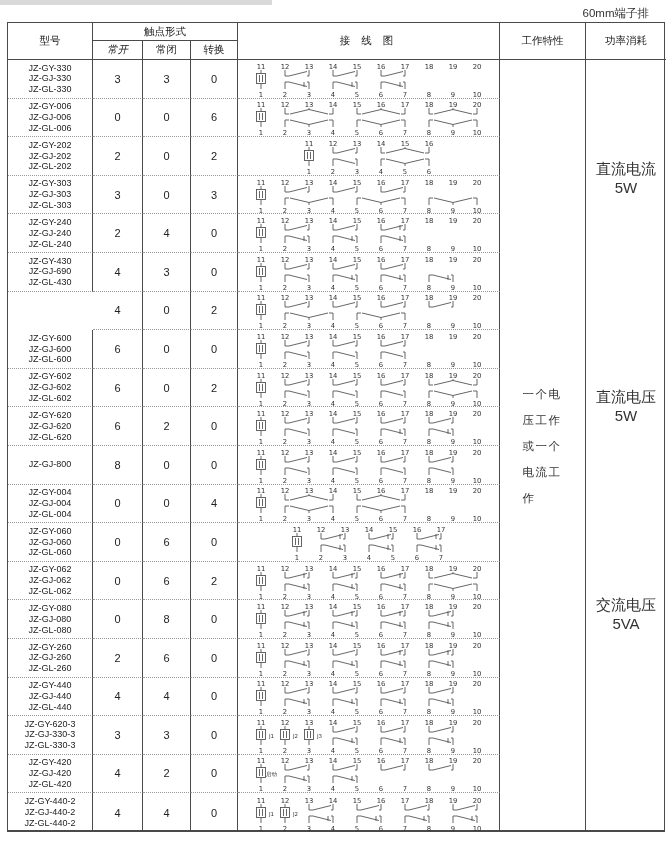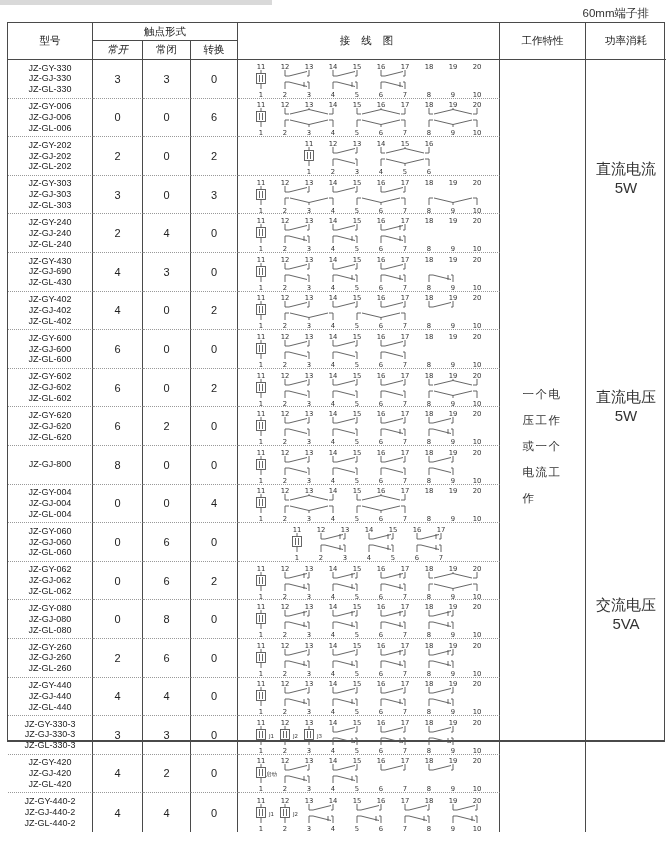--- a/index.html
+++ b/index.html
@@ -1,20 +1,20 @@
 <!DOCTYPE html>
 <html><head>
 <meta charset="utf-8">
 <style>
   html,body{margin:0;padding:0;background:#fff;}
   .page{position:relative;width:671px;height:844px;background:#ffffff;overflow:hidden;
         font-family:"Liberation Sans","DejaVu Sans",sans-serif;color:#222;}
   .topstrip{position:absolute;left:0;top:0;width:272px;height:5px;background:#d9d9d9;}
   .corner-note{position:absolute;top:6px;right:22px;font-size:11.5px;color:#333;}
-  .tbl{position:absolute;left:7px;top:22px;width:658px;height:720px;
+  .tbl{position:absolute;left:7px;top:22px;width:658px;height:810px;
        display:grid;
        grid-template-columns:85px 50px 48px 47px 262px 86px 80px;
        grid-template-rows:18px 19px repeat(20,38.6px);
        border:1px solid #4a4a4a;border-bottom-width:2px;box-sizing:border-box;
        background:#fff;}
   .cell{box-sizing:border-box;display:flex;align-items:center;justify-content:center;
         overflow:hidden;}
   .vline{border-right:1px solid #4a4a4a;}
   .hsolid{border-bottom:1px solid #4a4a4a;}
   .hdot{border-bottom:1px dotted #999;}
@@ -483,25 +483,20 @@
           <line x1="143" y1="22" x2="161" y2="26.5" stroke="#555" stroke-width="0.9"></line>
           <line x1="158" y1="22" x2="158" y2="27" stroke="#555" stroke-width="0.9"></line>
           <line x1="187" y1="29" x2="187" y2="22" stroke="#555" stroke-width="0.9"></line>
           <line x1="187" y1="22" x2="191" y2="22" stroke="#555" stroke-width="0.9"></line>
           <line x1="211" y1="29" x2="211" y2="22" stroke="#555" stroke-width="0.9"></line>
           <line x1="211" y1="22" x2="209" y2="22" stroke="#555" stroke-width="0.9"></line>
           <line x1="191" y1="22" x2="209" y2="26.5" stroke="#555" stroke-width="0.9"></line>
           <line x1="206" y1="22" x2="206" y2="27" stroke="#555" stroke-width="0.9"></line>
         </svg>
       </div>
-      <div class="cell modelcell vline hdot" style="grid-area: 9 / 1;">
-        <div>JZ-GY-402</div>
-        <div>JZ-GJ-402</div>
-        <div>JZ-GL-402</div>
-      </div>
       <div class="cell numcell vline hdot" style="grid-area: 9 / 2;">4</div>
       <div class="cell numcell vline hdot" style="grid-area: 9 / 3;">0</div>
       <div class="cell numcell vline hdot" style="grid-area: 9 / 4;">2</div>
       <div class="cell diagcell vline hdot" style="grid-area: 9 / 5;">
         <svg width="254" height="38" viewBox="0 0 254 38">
           <text x="19" y="8.5" font-size="6.8" fill="#333" text-anchor="middle">11</text>
           <text x="43" y="8.5" font-size="6.8" fill="#333" text-anchor="middle">12</text>
           <text x="67" y="8.5" font-size="6.8" fill="#333" text-anchor="middle">13</text>
           <text x="91" y="8.5" font-size="6.8" fill="#333" text-anchor="middle">14</text>
           <text x="115" y="8.5" font-size="6.8" fill="#333" text-anchor="middle">15</text>
@@ -1327,21 +1322,21 @@
           <line x1="158" y1="22" x2="158" y2="27" stroke="#555" stroke-width="0.9"></line>
           <line x1="187" y1="29" x2="187" y2="22" stroke="#555" stroke-width="0.9"></line>
           <line x1="187" y1="22" x2="191" y2="22" stroke="#555" stroke-width="0.9"></line>
           <line x1="211" y1="29" x2="211" y2="22" stroke="#555" stroke-width="0.9"></line>
           <line x1="211" y1="22" x2="209" y2="22" stroke="#555" stroke-width="0.9"></line>
           <line x1="191" y1="22" x2="209" y2="26.5" stroke="#555" stroke-width="0.9"></line>
           <line x1="206" y1="22" x2="206" y2="27" stroke="#555" stroke-width="0.9"></line>
         </svg>
       </div>
       <div class="cell modelcell vline hdot" style="grid-area: 20 / 1;">
-        <div>JZ-GY-330-3</div>
+        <div>JZ-GY-620-3</div>
         <div>JZ-GJ-330-3</div>
         <div>JZ-GL-330-3</div>
       </div>
       <div class="cell numcell vline hdot" style="grid-area: 20 / 2;">3</div>
       <div class="cell numcell vline hdot" style="grid-area: 20 / 3;">3</div>
       <div class="cell numcell vline hdot" style="grid-area: 20 / 4;">0</div>
       <div class="cell diagcell vline hdot" style="grid-area: 20 / 5;">
         <svg width="254" height="38" viewBox="0 0 254 38">
           <text x="19" y="8.5" font-size="6.8" fill="#333" text-anchor="middle">11</text>
           <text x="43" y="8.5" font-size="6.8" fill="#333" text-anchor="middle">12</text>

